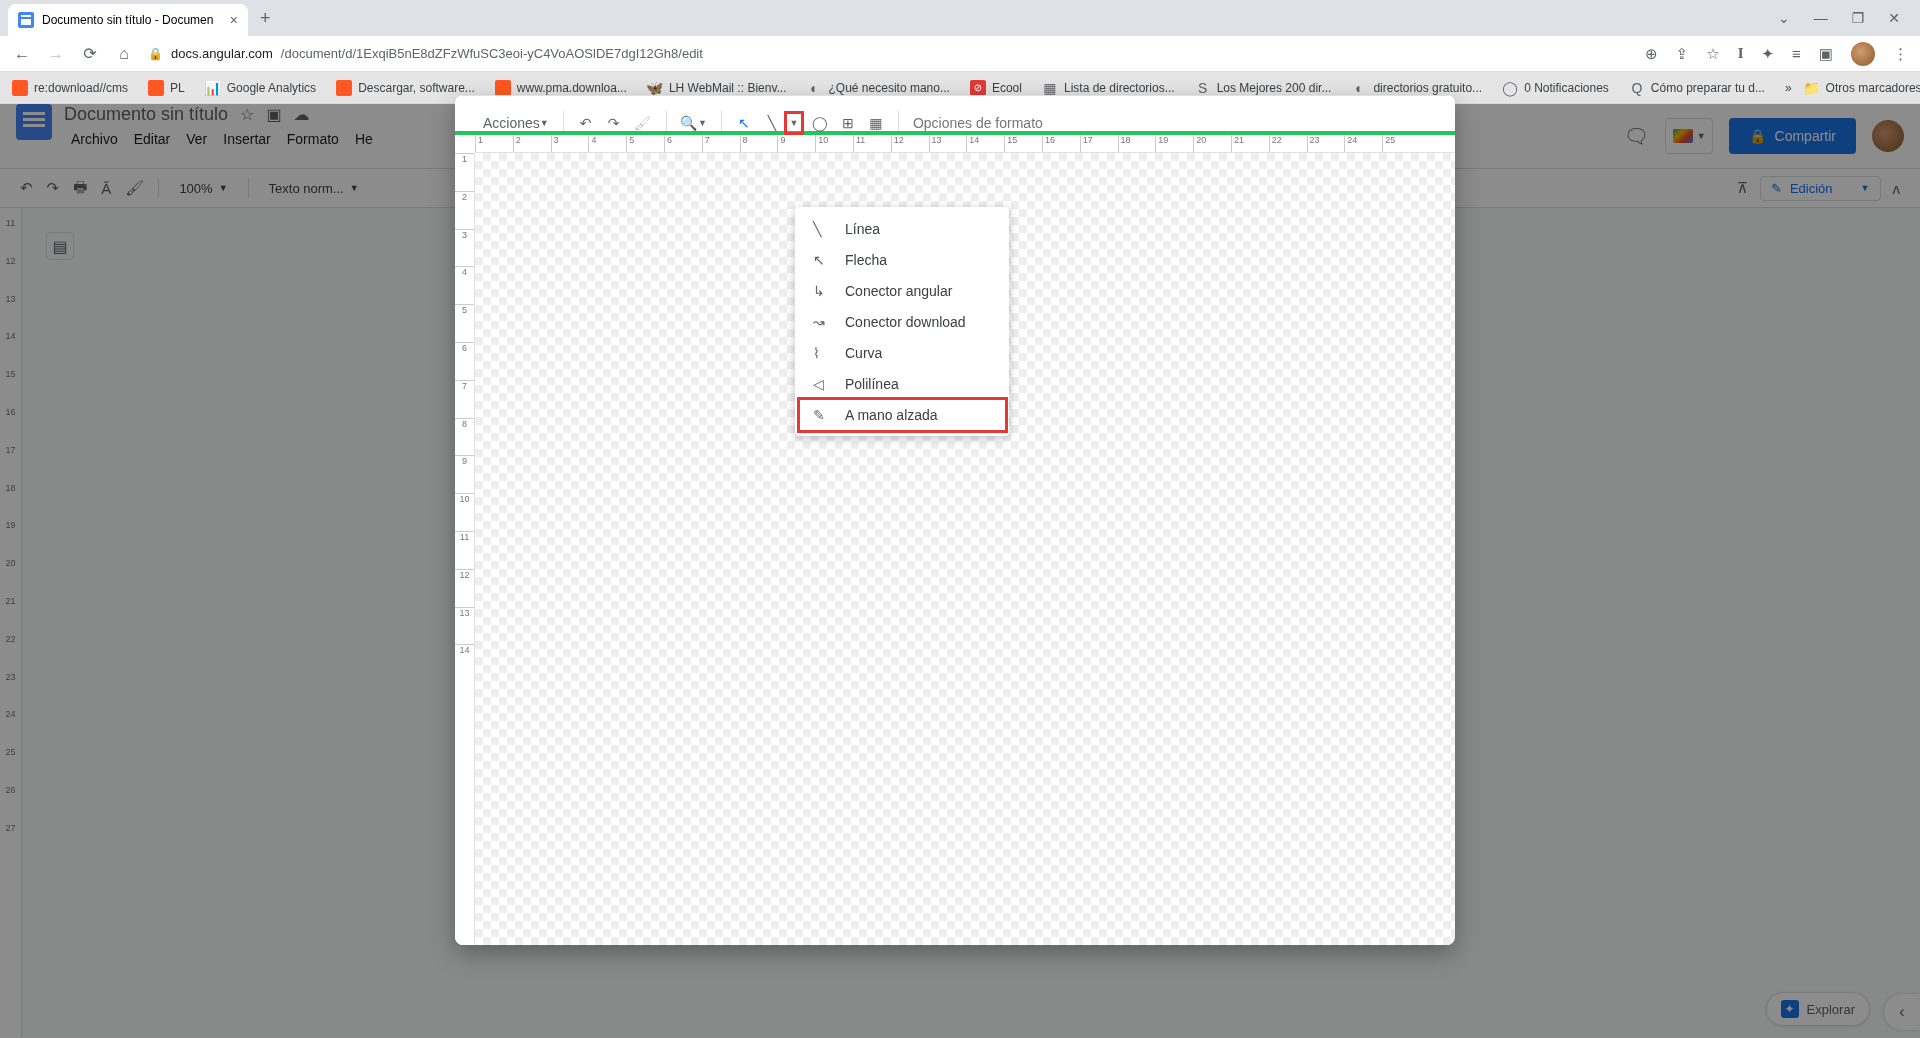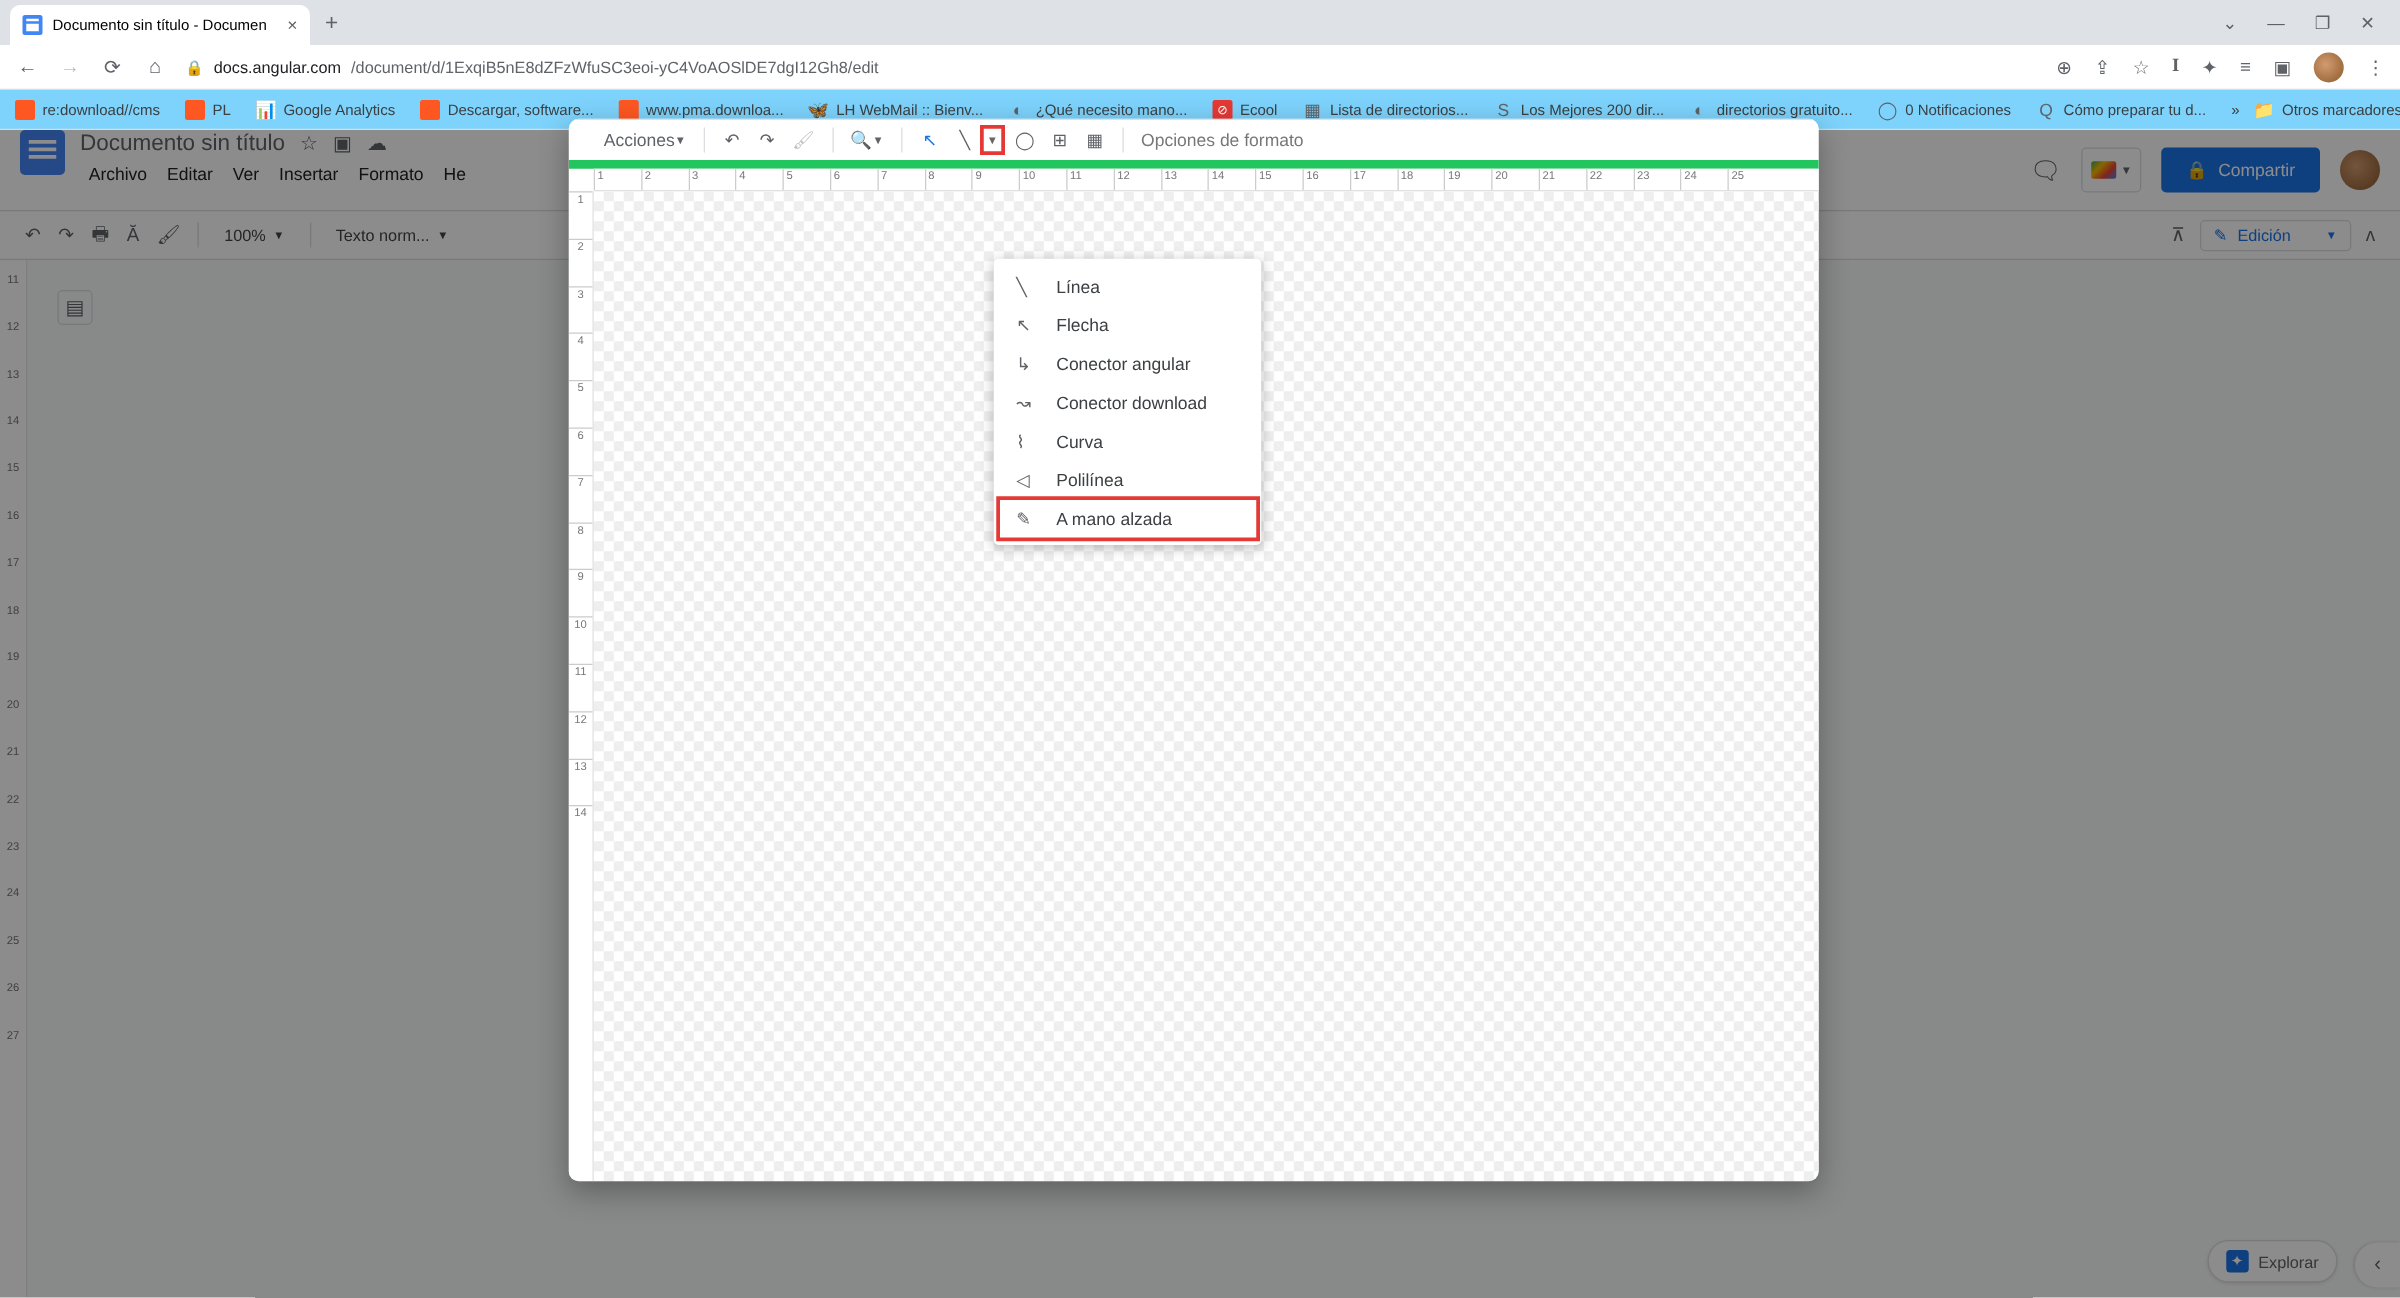--- a/index.html
+++ b/index.html
@@ -18,21 +18,21 @@
 
 .address-bar-row { height: 36px; background: #fff; display: flex; align-items: center; padding: 0 12px; gap: 14px; border-bottom: 1px solid #dadce0; }
 .nav-icon { color: #5f6368; font-size: 16px; width: 20px; text-align: center; }
 .address-bar { flex: 0 1 auto; height: 28px; display: flex; align-items: center; gap: 8px; font-size: 13px; color: #202124; }
 .lock-icon { color: #5f6368; font-size: 12px; }
 .url-host { color: #202124; }
 .url-path { color: #5f6368; }
 .addr-right { margin-left: auto; display: flex; align-items: center; gap: 18px; color: #5f6368; font-size: 15px; }
 .addr-avatar { width: 24px; height: 24px; border-radius: 50%; background: radial-gradient(circle at 40% 40%, #d29b6f, #8b5a2b); }
 
-.bookmarks-bar { height: 32px; background: #7dd3fc; display: flex; align-items: center; padding: 0 12px; gap: 20px; font-size: 12px; color: #3c4043; border-bottom: 1px solid #dadce0; }
+.bookmarks-bar { height: 32px; background: #e5e5e5; display: flex; align-items: center; padding: 0 12px; gap: 20px; font-size: 12px; color: #3c4043; border-bottom: 1px solid #dadce0; }
 .bookmark { display: flex; align-items: center; gap: 6px; white-space: nowrap; }
 .bm-icon { width: 16px; height: 16px; display: inline-flex; align-items: center; justify-content: center; font-size: 10px; }
 .bm-orange { background: #ff5722; color: #fff; border-radius: 2px; }
 .bm-red { background: #e53935; color: #fff; border-radius: 2px; }
 .bm-plain { color: #5f6368; font-size: 14px; }
 .bookmarks-right { margin-left: auto; display: flex; align-items: center; gap: 12px; }
 
 
 .app { position: absolute; top: 104px; left: 0; right: 0; bottom: 0; background: #fff; }
 .dim-overlay { position: absolute; inset: 0; background: rgba(0,0,0,0.45); z-index: 5; }
@@ -65,21 +65,21 @@
 .ruler-left div { height: 37.8px; font-size: 9px; color: #777; text-align: center; }
 .doc-canvas-area { flex: 1; background: #f8f9fa; position: relative; }
 .outline-icon { position: absolute; top: 24px; left: 24px; width: 28px; height: 28px; border: 1px solid #dadce0; border-radius: 4px; display: flex; align-items: center; justify-content: center; color: #5f6368; }
 
 
 .dialog { position: absolute; z-index: 10; top: 95px; left: 455px; width: 1000px; height: 850px; background: #fff; border-radius: 8px; box-shadow: 0 8px 24px rgba(0,0,0,.3); display: flex; flex-direction: column; overflow: hidden; }
 .dialog-header { height: 74px; display: flex; align-items: center; padding: 0 30px; justify-content: space-between; }
 .dialog-title { font-size: 22px; color: #3c4043; }
 .save-close-btn { height: 40px; padding: 0 22px; background: #1a73e8; color: #fff; border-radius: 4px; font-size: 14px; font-weight: 500; display: flex; align-items: center; }
 
-.draw-toolbar { height: 40px; border-top: 1px solid #e0e0e0; border-bottom: 7px solid #22c55e; display: flex; align-items: center; padding: 15px 24px; gap: 4px; font-size: 13px; color: #444; }
+.draw-toolbar { height: 40px; border-top: 1px solid #e0e0e0; border-bottom: 4px solid #22c55e; display: flex; align-items: flex-start; padding: 15px 24px; gap: 4px; font-size: 13px; color: #444; }
 .dtb-btn { min-width: 24px; height: 24px; display: flex; align-items: center; justify-content: center; padding: 0 4px; font-size: 14px; color: #5f6368; border-radius: 2px; }
 .dtb-btn.sel-arrow { color: #1a73e8; }
 .dtb-line-drop { display: flex; align-items: center; }
 .dtb-line-drop .drop { border: 3px solid #e53935; width: 20px; height: 24px; display: flex; align-items: center; justify-content: center; font-size: 9px; color: #666; }
 .dtb-sep { width: 1px; height: 20px; background: #dadce0; margin: 0 6px; }
 
 .draw-area { flex: 1; display: flex; position: relative; }
 .h-ruler { position: absolute; top: 0; left: 20px; right: 0; height: 18px; background: #fff; border-bottom: 1px solid #e0e0e0; display: flex; font-size: 9px; color: #777; }
 .h-ruler span { width: 37.8px; border-left: 1px solid #ccc; padding-left: 2px; }
 .v-ruler { position: absolute; top: 18px; left: 0; bottom: 0; width: 20px; background: #fff; border-right: 1px solid #e0e0e0; }

